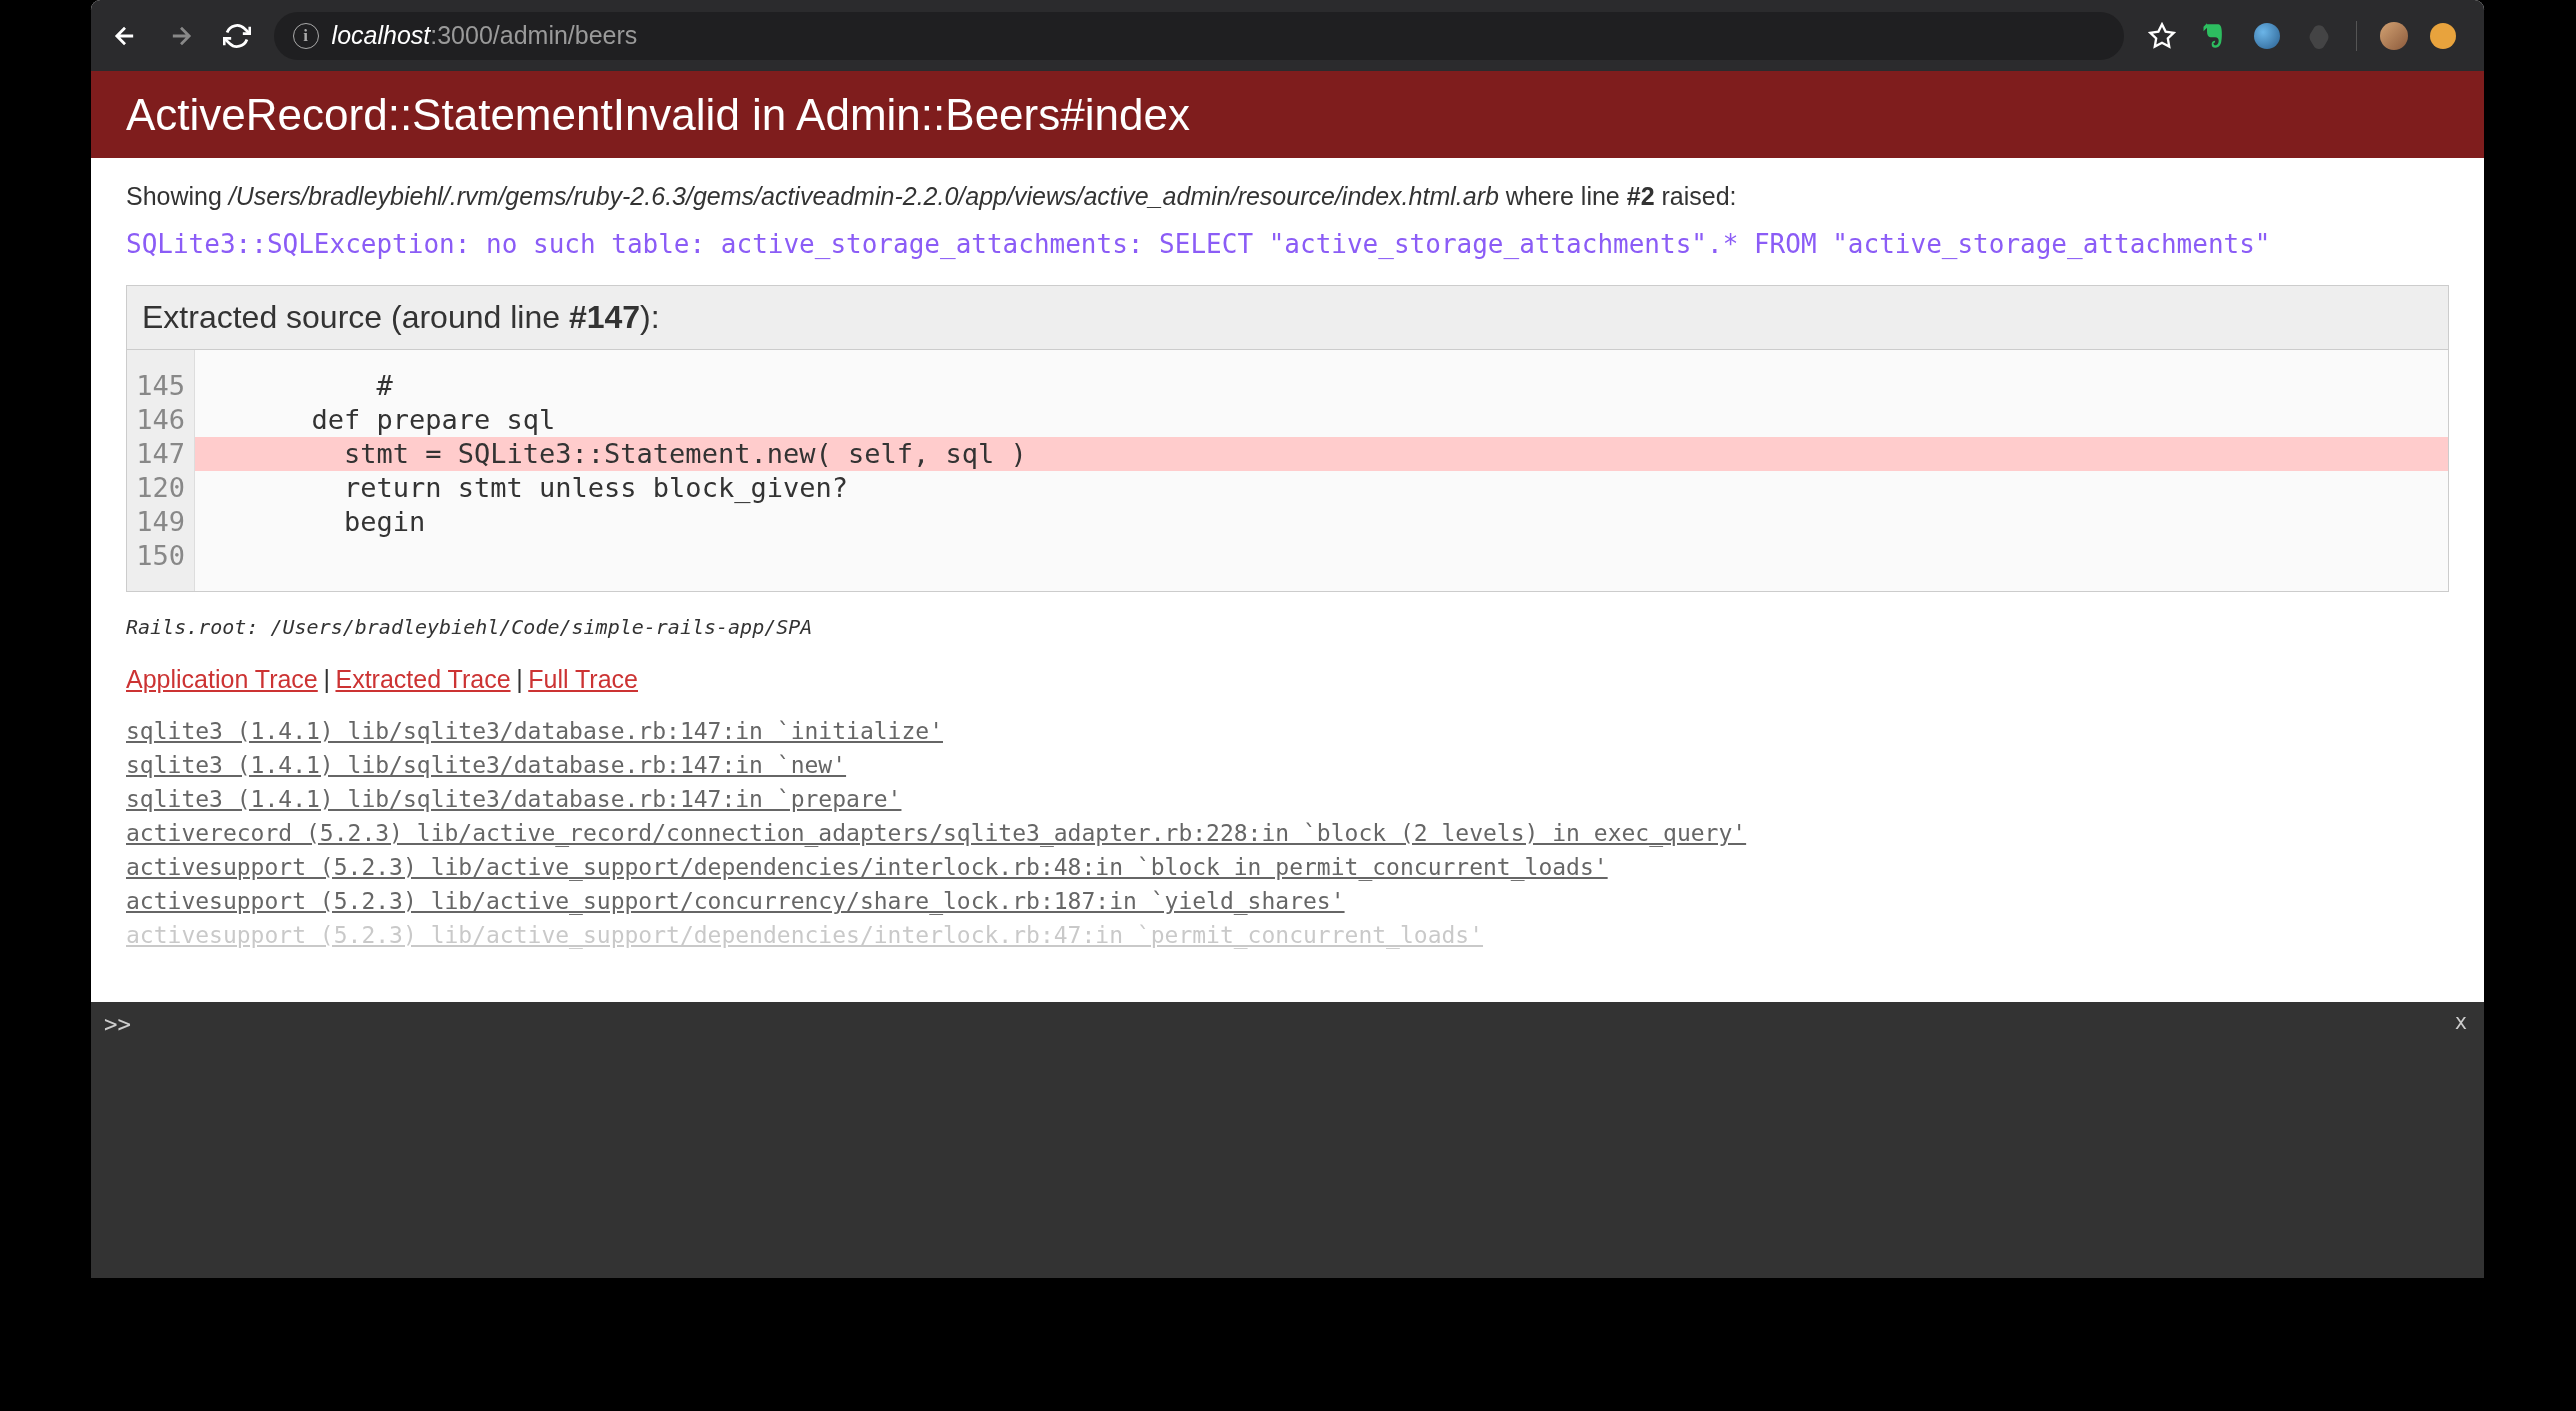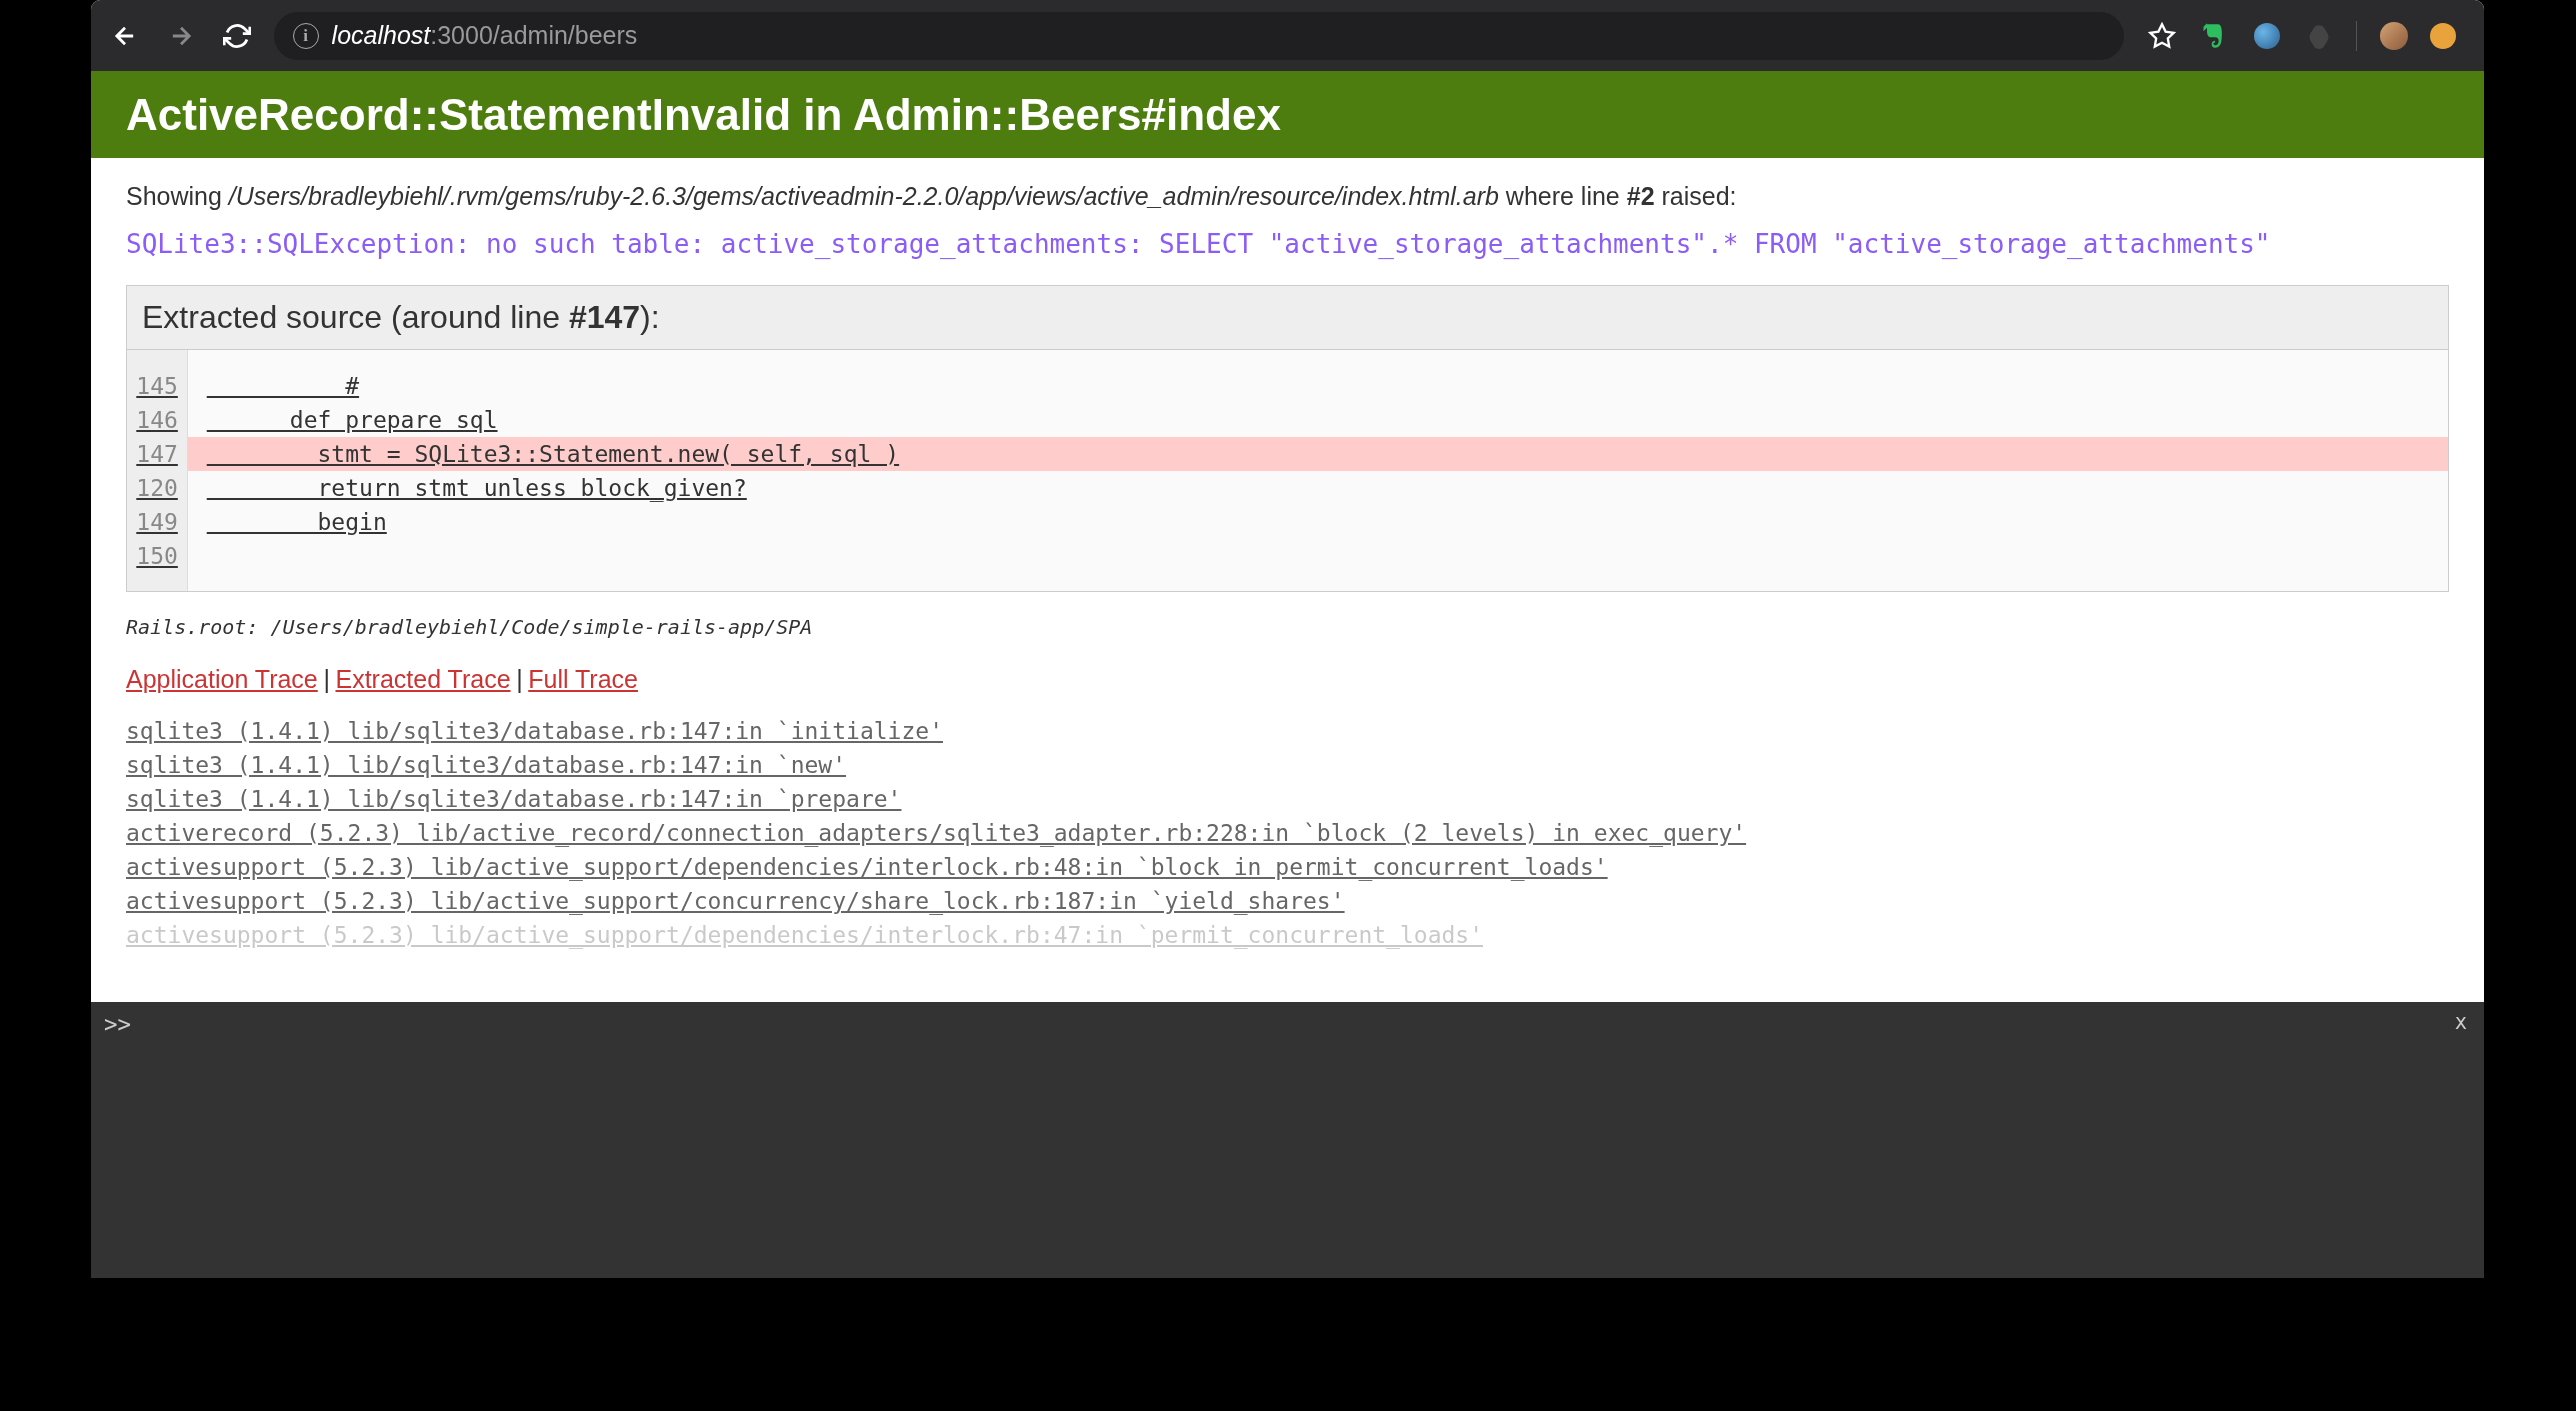--- a/index.html
+++ b/index.html
@@ -118,25 +118,25 @@
       border-radius: 50%;
       background: #e8a33d;
     }
     
     .error-page {
       background: #fff;
       height: calc(100% - 71px);
       overflow: hidden;
     }
     .error-header {
-      background: #4d7c0f;
+      background: #7f1d1d;
       color: #fff;
       padding: 18.6px 35px;
       font-size: 44px;
-      font-weight: bold;
+      font-weight: normal;
     }
     .error-body {
       padding: 24px 35px;
       font-size: 25px;
       color: #333;
     }
     .showing-line {
       margin-bottom: 18px;
     }
     .showing-line .file-path {
@@ -161,22 +161,21 @@
       font-size: 32px;
       background: #eee;
       border-bottom: 0.9px solid #ccc;
     }
     .source-header .bold {
       font-weight: bold;
     }
     .source-code {
       display: flex;
       font-family: "Menlo", "Monaco", monospace;
-      font-size: 23px;
-      text-decoration: underline;
+      font-size: 27px;
     }
     .line-numbers {
       background: #eee;
       color: #888;
       padding: 18.6px 9.3px;
       text-align: right;
       border-right: 0.9px solid #ddd;
       min-width: 54px;
     }
     .line-numbers div {

